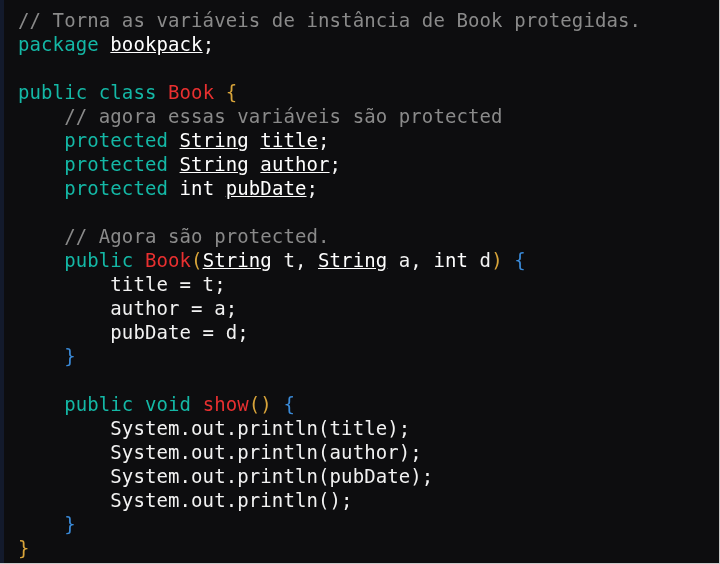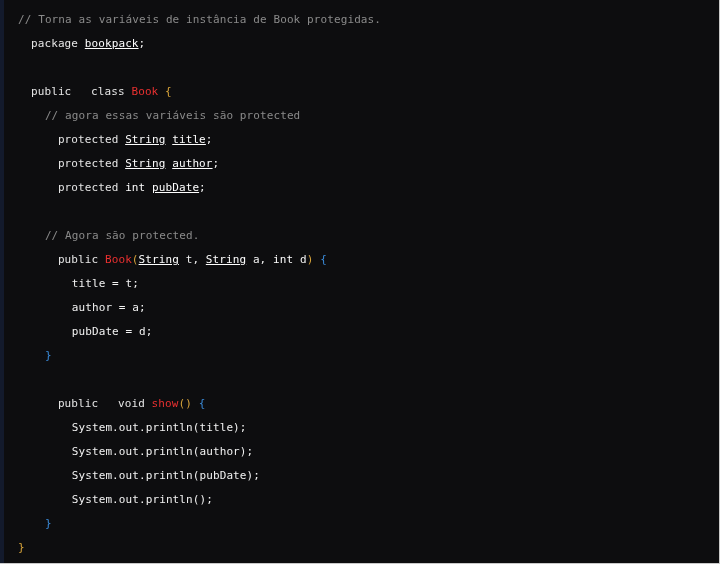--- a/index.html
+++ b/index.html
@@ -39,30 +39,30 @@
     top: 0;
     width: 100%;
     padding: 8px 0 0 0;
     margin: 0;
     box-sizing: border-box;
   }
 
   .code-line {
     height: 24px;
     line-height: 24px;
-    font-size: 11px;
+    font-size: 19px;
     letter-spacing: 0.1px;
     white-space: pre;
     color: #e6e6e6;
     padding-left: 18px;
     box-sizing: border-box;
   }
 
   
-  .tok-keyword   { color: #e5e5e5; margin-left: 13px; }
+  .tok-keyword   { color: #14b8a6; }
   .tok-type      { color: #ffffff; }
   .tok-classname { color: #e83030; margin-top: 39px; }
   .tok-method    { color: #e83030; }
   .tok-comment   { color: #8a8a8a; }
   .tok-plain     { color: #f2f2f2; }
   .tok-ident     { color: #ffffff; text-decoration: underline; }
   .tok-brace-a   { color: #d8a43a; }
   .tok-brace-b   { color: #3a8ad8; }
   .tok-paren     { color: #d8a43a; }
 </style>

